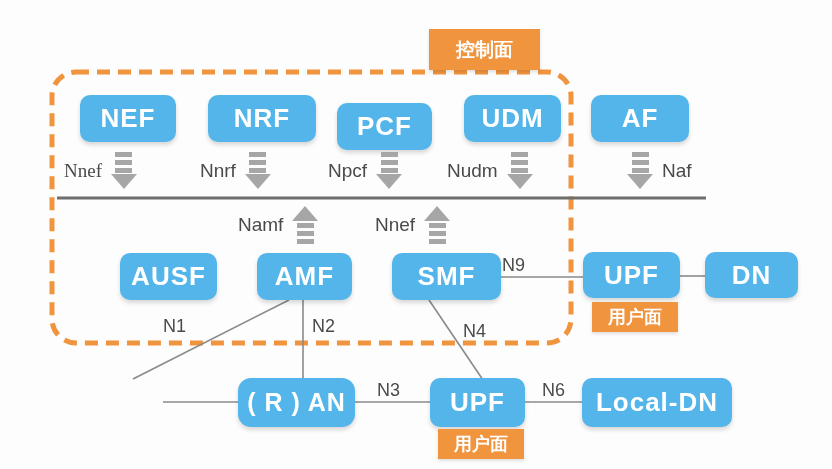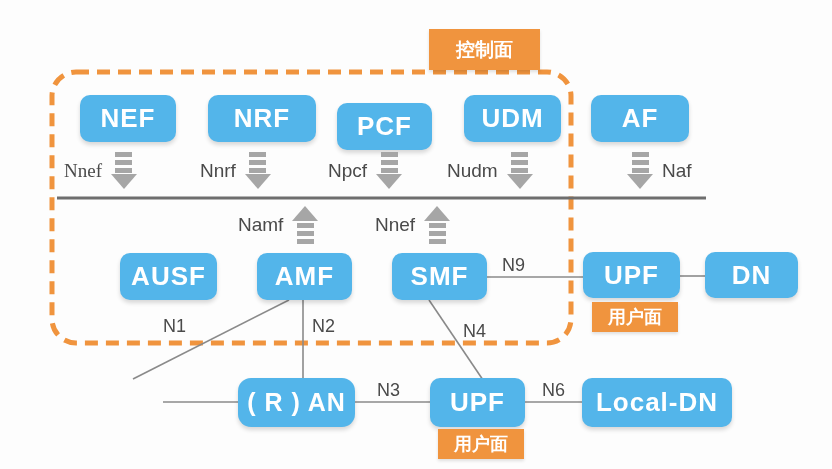--- a/index.html
+++ b/index.html
@@ -139,21 +139,21 @@
   <div class="ifc" style="left:375px;top:206px;">
     <span class="ifc-label">Nnef</span>
     <span class="arrow">
         <span class="head-up"></span>
         <span class="shaft"></span>
       </span>
   </div>
 
   <div class="node" style="left:120px;top:253px;width:97px;height:47px;">AUSF</div>
   <div class="node" style="left:257px;top:253px;width:95px;height:47px;">AMF</div>
-  <div class="node" style="left:392px;top:253px;width:95px;height:47px;">SMF</div>
+  <div class="node" style="left:392px;top:253px;width:109px;height:47px;">SMF</div>
   <div class="node" style="left:583px;top:252px;width:97px;height:46px;">UPF</div>
   <div class="node" style="left:705px;top:252px;width:93px;height:46px;">DN</div>
 
   <div class="plane-tag" style="left:592px;top:302px;width:86px;height:30px;font-size:18px;">
     <span>用户面</span>
   </div>
 
   <div class="ref" style="left:163px;top:316px;">N1</div>
   <div class="ref" style="left:312px;top:316px;">N2</div>
   <div class="ref" style="left:463px;top:321px;">N4</div>

